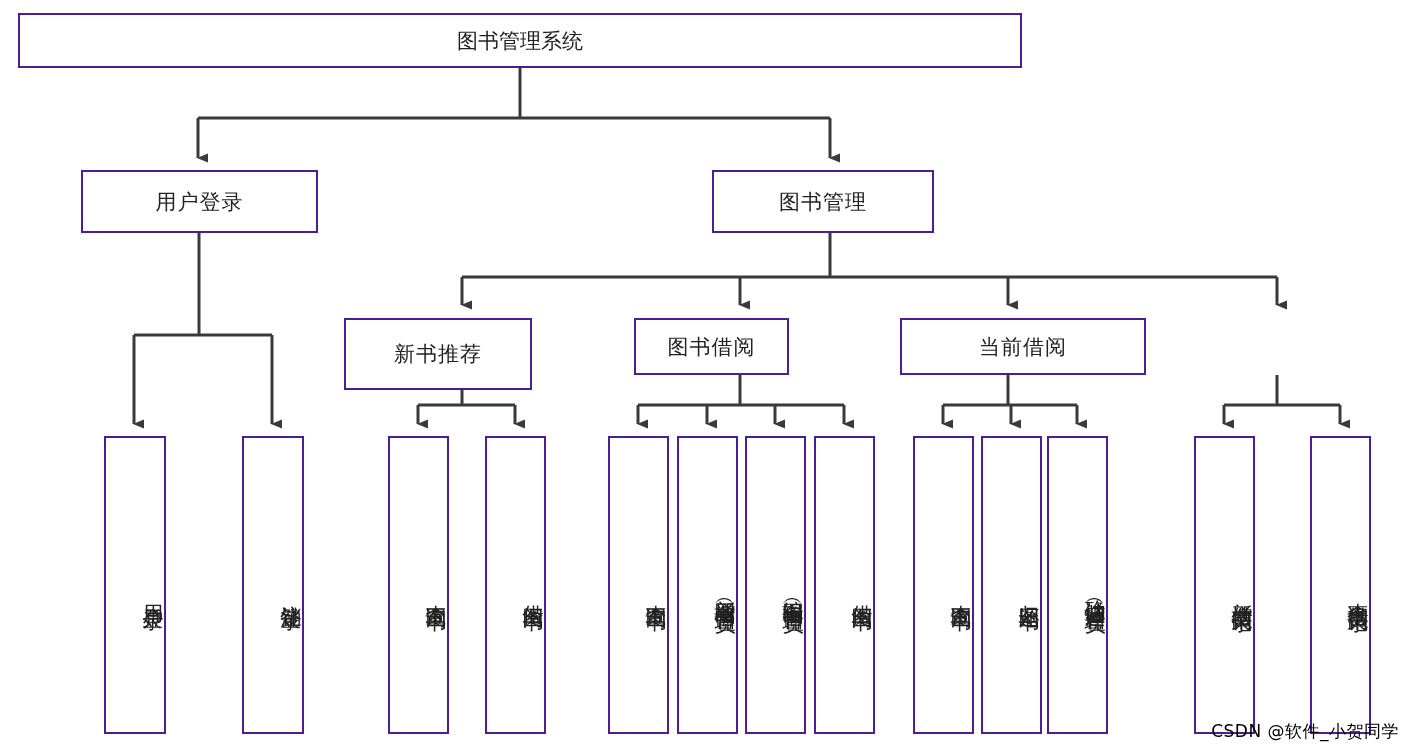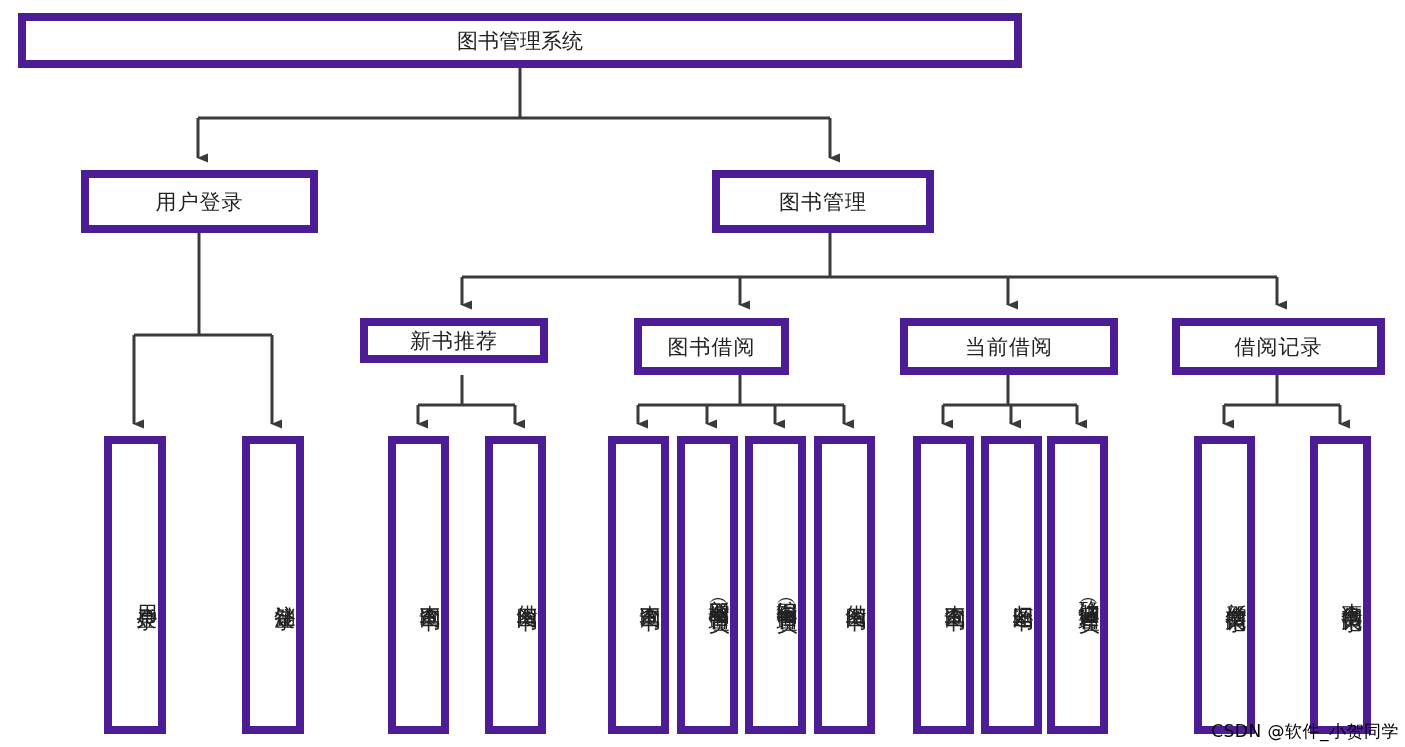--- a/index.html
+++ b/index.html
@@ -7,21 +7,21 @@
     font-family:"DejaVu Sans","Liberation Sans",sans-serif;
     width:1405px;height:747px;overflow:hidden;position:relative;
   }
   #canvas{position:relative;width:1405px;height:747px;background:#fff;}
   svg.edges{position:absolute;left:0;top:0;width:1405px;height:747px;pointer-events:none;}
 
   .node{
     position:absolute;
     box-sizing:border-box;
     background:#ffffff;
-    border:8px solid #4c1d95;
+    border:2px solid #4c1d95;
     display:flex;
     align-items:center;
     justify-content:center;
     color:#222;
   }
   .node.h{
     font-size:21px;
     letter-spacing:1px;
   }
   .node.root{font-size:21px;}
@@ -110,31 +110,28 @@
     <span class="lbl">图书管理系统</span>
   </div>
 
   <div class="node h" style="left:81px;top:170px;width:237px;height:63px;">
     <span class="lbl">用户登录</span>
   </div>
   <div class="node h" style="left:712px;top:170px;width:222px;height:63px;">
     <span class="lbl">图书管理</span>
   </div>
 
-  <div class="node h" style="left:360px;top:318px;width:188px;height:45px;">
+  <div class="node h" style="left:344px;top:318px;width:188px;height:72px;">
     <span class="lbl">新书推荐</span>
   </div>
   <div class="node h" style="left:634px;top:318px;width:155px;height:57px;">
     <span class="lbl">图书借阅</span>
   </div>
-  <div class="node h" style="left:900px;top:318px;width:218px;height:57px;">
+  <div class="node h" style="left:900px;top:318px;width:246px;height:57px;">
     <span class="lbl">当前借阅</span>
-  </div>
-  <div class="node h" style="left:1172px;top:318px;width:213px;height:57px;">
-    <span class="lbl">借阅记录</span>
   </div>
 
   <div class="node leaf" style="left:104px;top:436px;width:62px;height:298px;">
     <span class="lbl">用户登录</span>
   </div>
   <div class="node leaf" style="left:242px;top:436px;width:62px;height:298px;">
     <span class="lbl">注销登录</span>
   </div>
 
   <div class="node leaf" style="left:388px;top:436px;width:61px;height:298px;">

